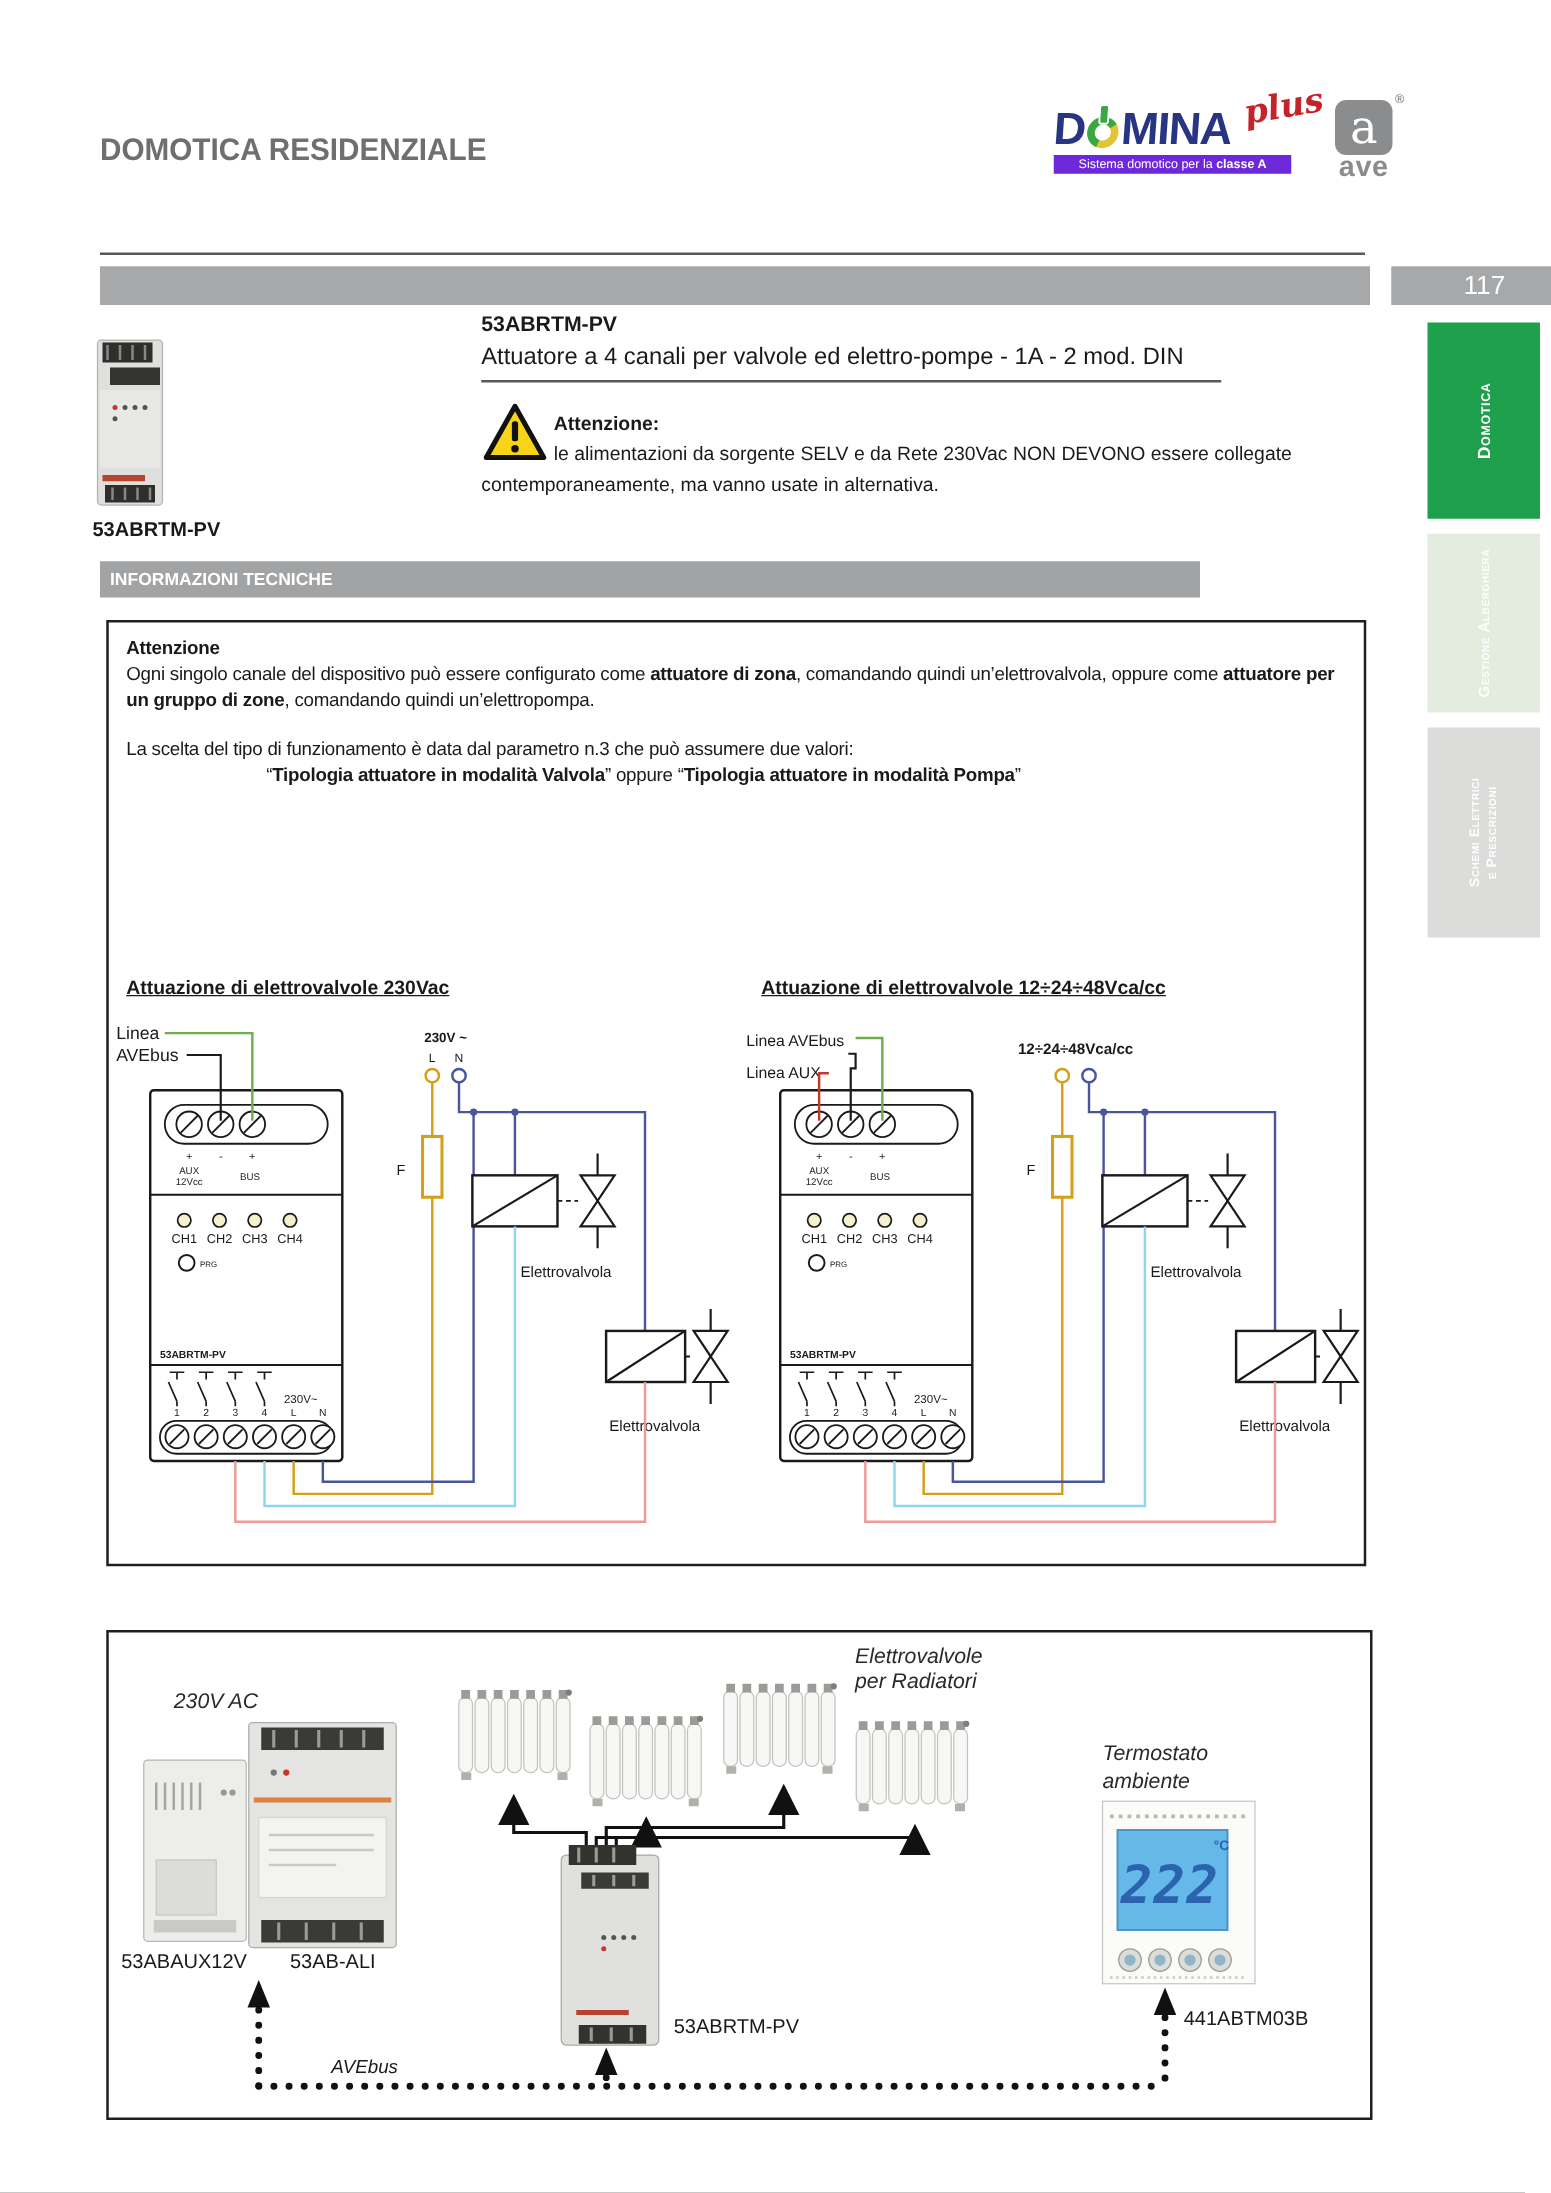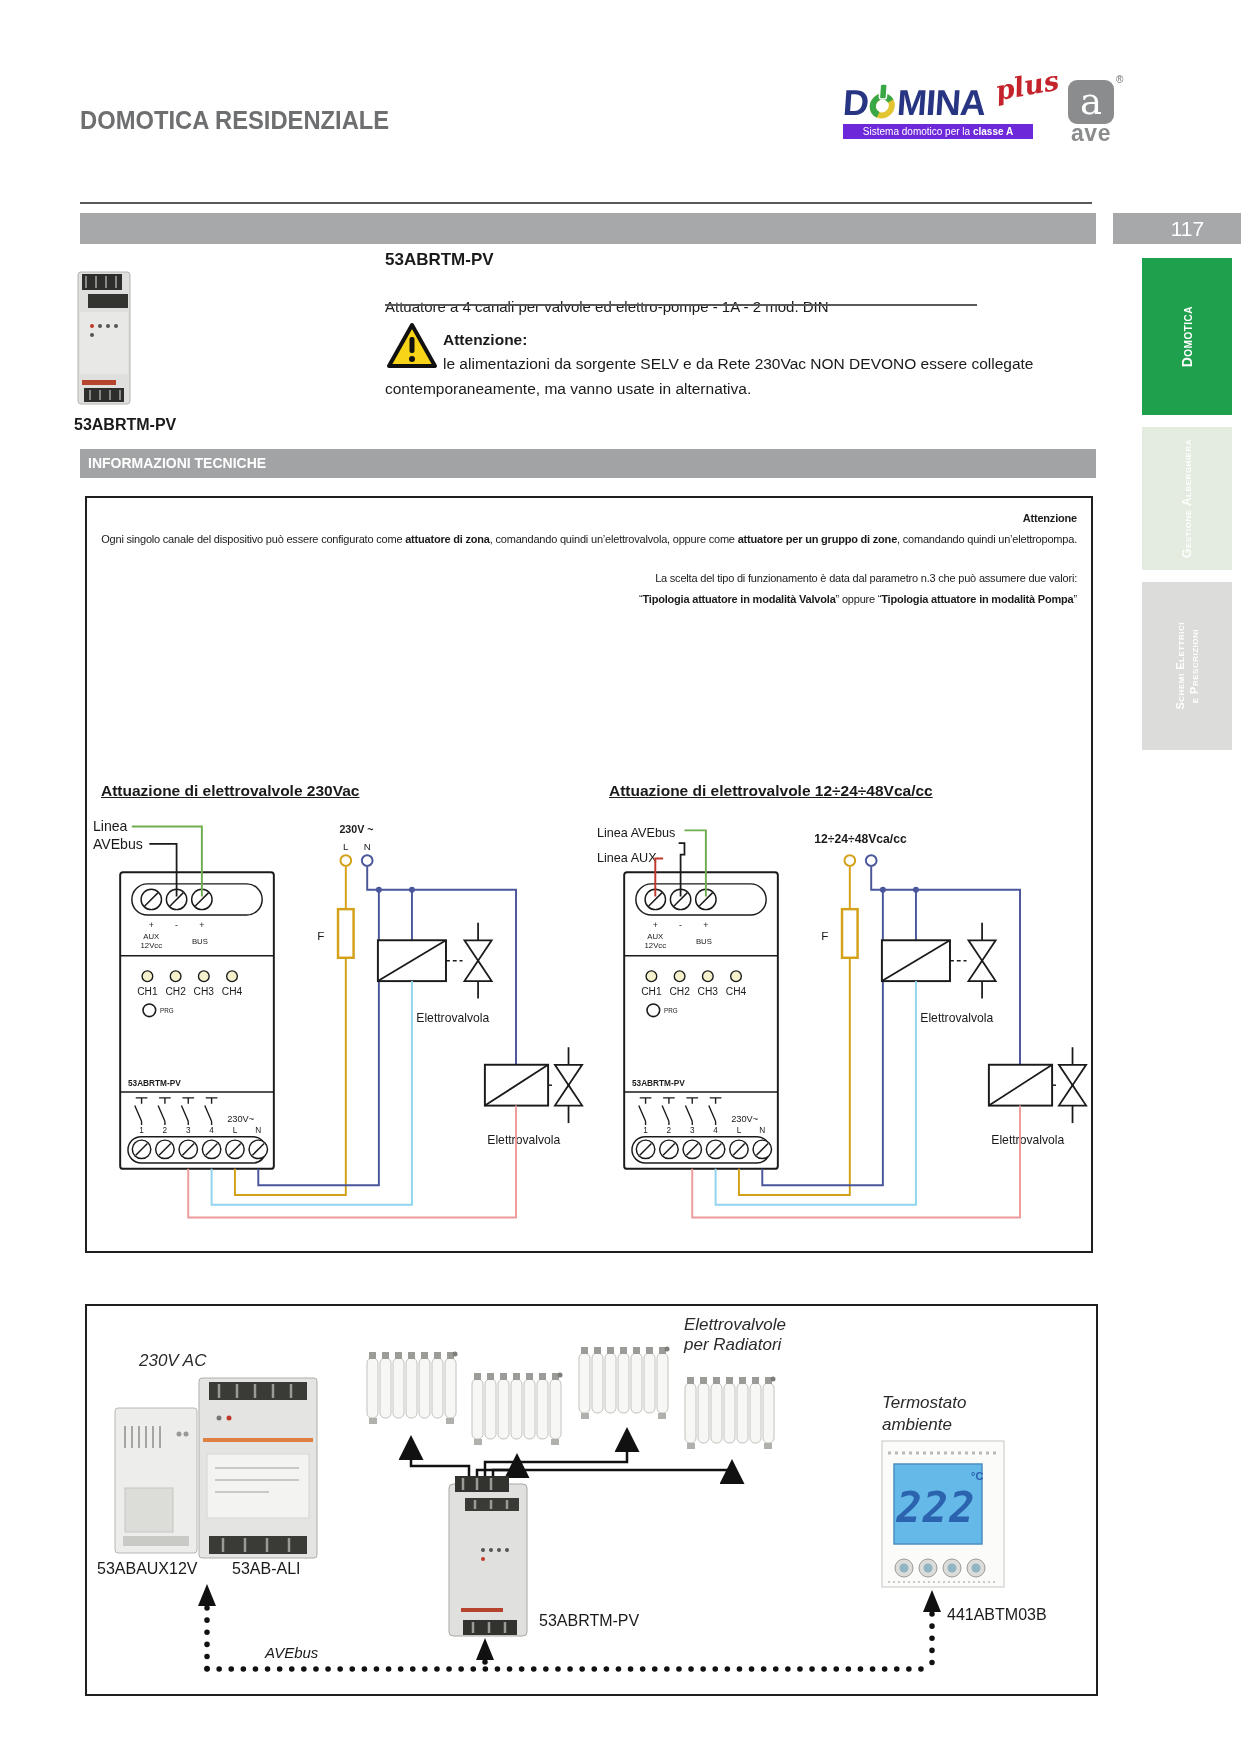--- a/index.html
+++ b/index.html
@@ -35,33 +35,33 @@
   .tab{left:1142px;width:90px;display:flex;align-items:center;justify-content:center;gap:2px;}
   .tab span{writing-mode:vertical-rl;transform:rotate(180deg);font-variant:small-caps;
             font-weight:bold;letter-spacing:.5px;}
   .tab-1{top:258px;height:157px;background:#1fa04c;color:#fff;font-size:14px;}
   .tab-2{top:427px;height:143px;background:#e3ecdf;color:#fdfefd;font-size:12px;}
   .tab-3{top:582px;height:168px;background:#dcdddb;color:#fefefe;font-size:11px;}
 
   
   .prod-caption{left:74px;top:416px;font-size:16px;font-weight:bold;}
   .prod-code{left:385px;top:250px;font-size:17px;font-weight:bold;}
-  .prod-desc{left:385px;top:275px;font-size:15px;margin-top:23px;}
+  .prod-desc{left:385px;top:275px;font-size:19px;}
   .prod-rule{left:385px;top:304px;width:592px;height:2px;background:#58595b;}
   .warn-title{left:443px;top:331px;font-size:15.5px;font-weight:bold;}
   .warn-l1{left:443px;top:355px;font-size:15.5px;}
   .warn-l2{left:385px;top:380px;font-size:15.5px;}
 
-  .secbar{left:80px;width:1016px;height:29px;background:#a2a3a5;color:#fff;
+  .secbar{left:80px;width:880px;height:29px;background:#a2a3a5;color:#fff;
           font-size:14px;font-weight:bold;line-height:29px;padding-left:8px;box-sizing:border-box;}
   .secbar-tech{top:449px;}
   .secbar-schema{top:1262px;}
 
   .tbox{left:85px;top:496px;width:1008px;height:757px;border:2px solid #1f1f1f;box-sizing:border-box;}
-  .ttext{padding:10px 14px 0;font-size:11px;line-height:21px;letter-spacing:-.2px;text-align:right;}
+  .ttext{padding:10px 14px 0;font-size:15px;line-height:21px;letter-spacing:-.2px;}
   .ttext p{margin:0 0 18px;}
   .t-h{font-weight:bold;}
   .t-indent{display:block;margin-left:112px;}
 
   .dg-title{position:absolute;top:284px;font-size:15.5px;font-weight:bold;text-decoration:underline;}
   .dg-title-l{left:14px;}
   .dg-title-r{left:522px;}
   .dg-svg{position:absolute;top:306px;}
   .dg-l{left:4px;}
   .dg-r{left:508px;}

